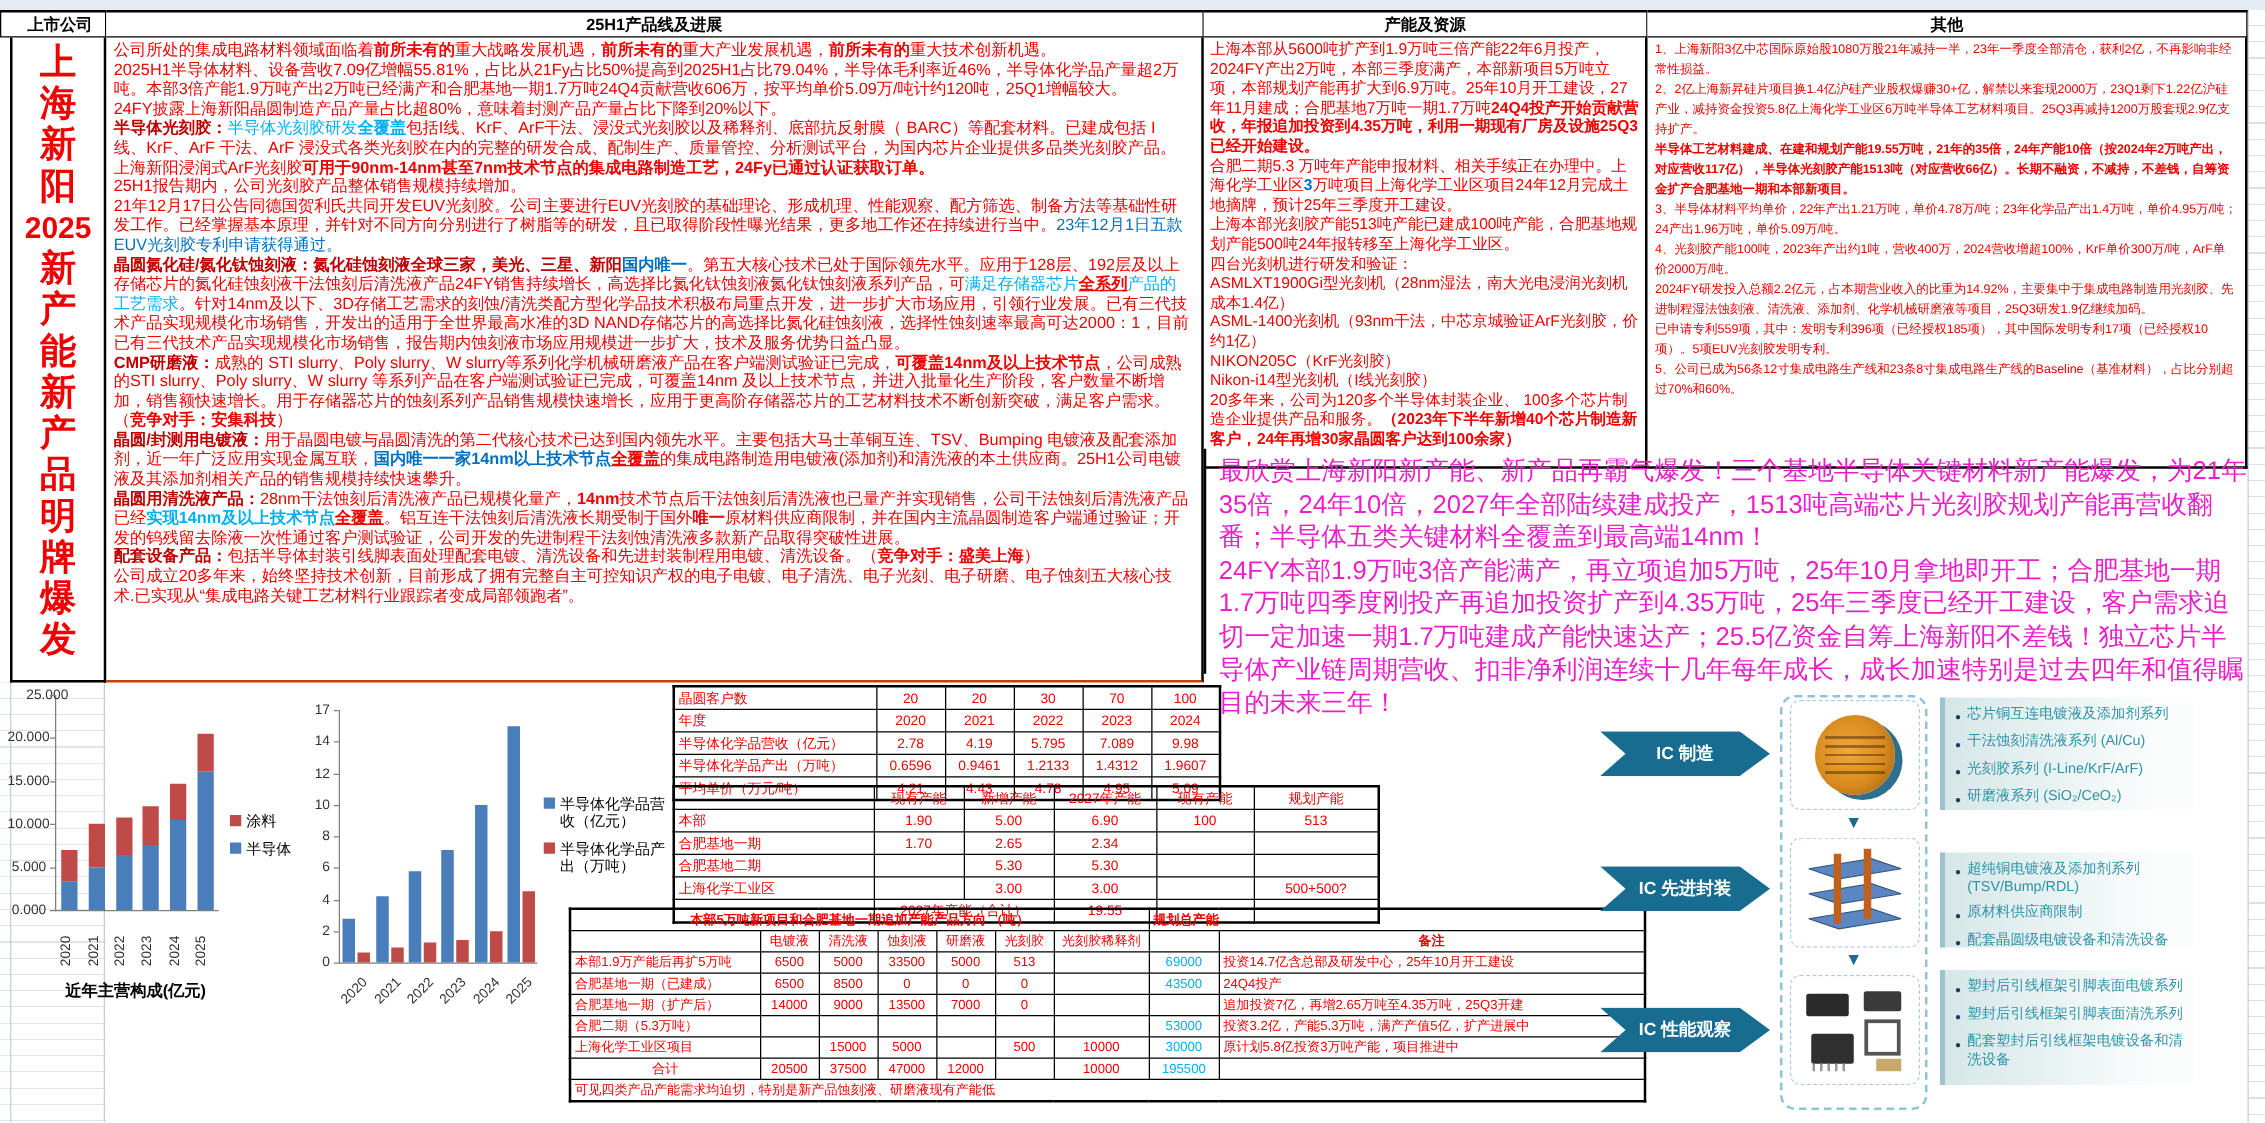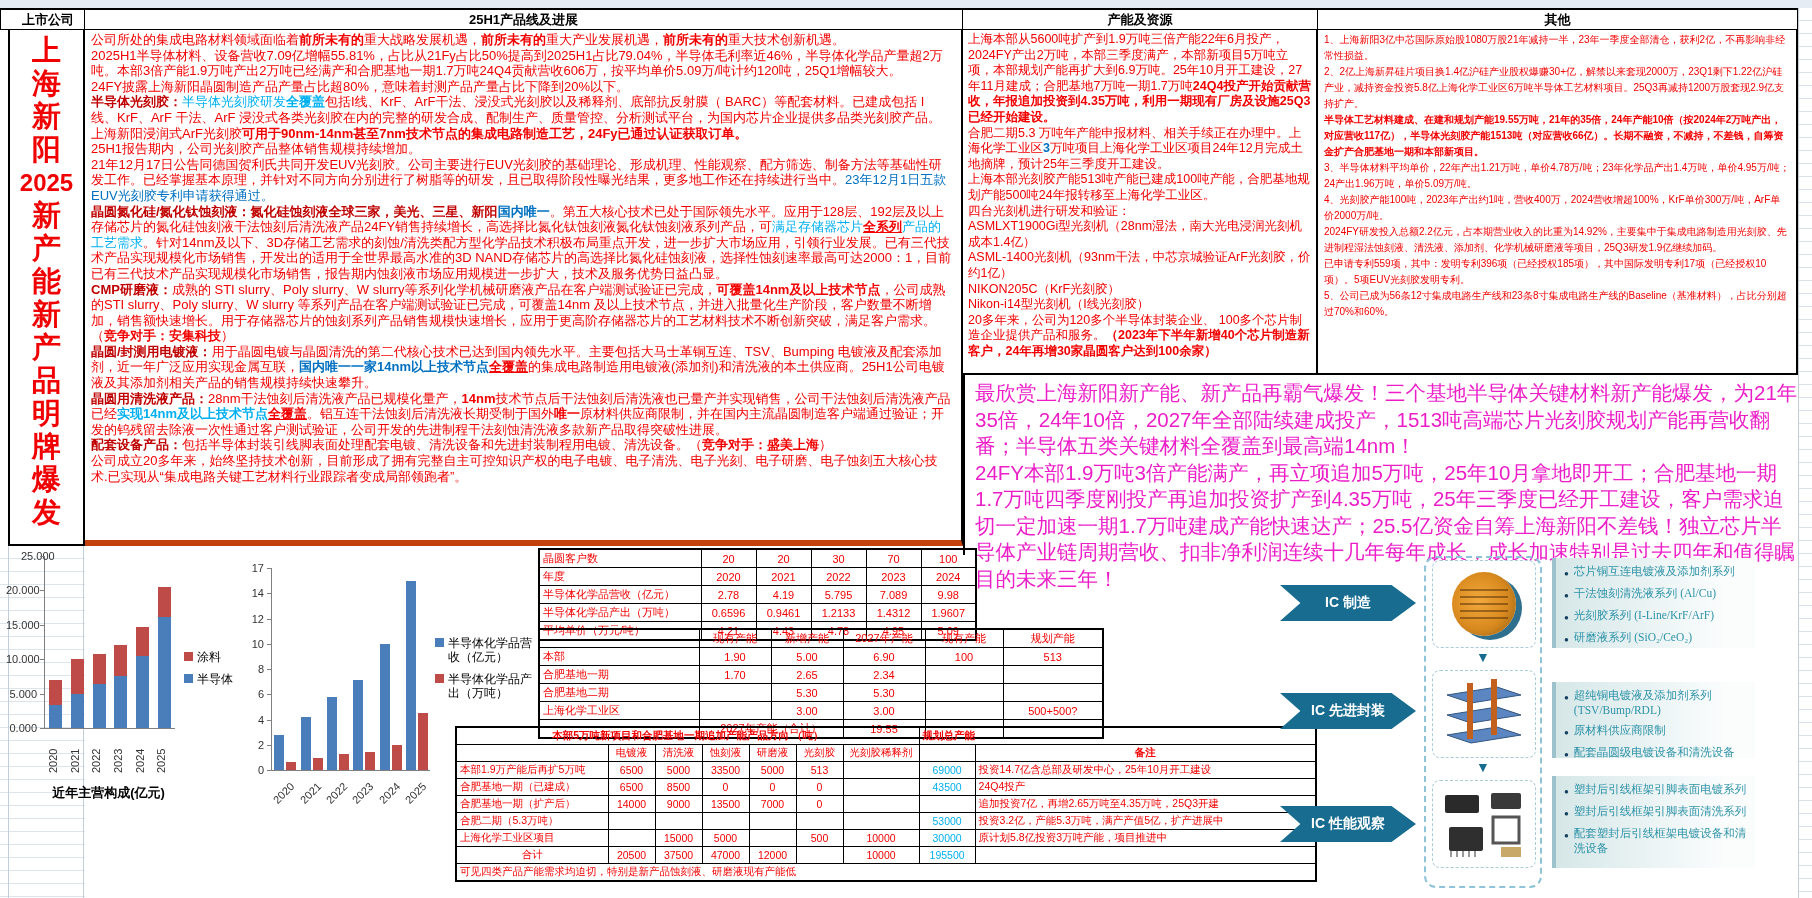--- a/index.html
+++ b/index.html
@@ -16,26 +16,26 @@
   .gutter-bl:after{content:"";position:absolute;left:83px;top:0;bottom:0;border-left:1px solid #C2CEDA;}
   
   .hcell{top:8px;height:22px;box-sizing:border-box;border:1px solid #000;border-top:2px solid #000;
          font-size:13px;font-weight:bold;color:#000;text-align:center;line-height:20px;background:#fff;}
   
   .banner{left:8px;top:30px;width:77px;height:516px;box-sizing:border-box;
           border-left:2px solid #000;border-right:2px solid #000;border-bottom:2px solid #000;
           display:flex;flex-direction:column;align-items:center;justify-content:flex-start;padding-top:4px;}
   .banner div{color:#F00000;font-size:29px;font-weight:bold;line-height:33px;text-align:center;}
   .mainbox{left:85px;top:30px;width:878px;height:516px;box-sizing:border-box;
-           border-right:2px solid #000;border-bottom:6px solid #c2410c;padding:2px 8px 12px 6px;}
+           border-right:2px solid #000;border-bottom:2px solid #c2410c;padding:2px 8px 12px 6px;}
   .capbox{left:963px;top:30px;width:355px;height:345px;box-sizing:border-box;
           border-right:2px solid #000;border-bottom:2px solid #000;padding:2px 5px 0 5px;}
   .othbox{left:1318px;top:30px;width:480px;height:345px;box-sizing:border-box;
           border-right:2px solid #000;border-bottom:2px solid #000;padding:2px 6px 0 6px;}
-  .hibox{left:963px;top:375px;width:845px;height:180px;box-sizing:border-box;
+  .hibox{left:963px;top:359px;width:845px;height:180px;box-sizing:border-box;
          border-left:2px solid #000;padding:5px 8px 0 10px;}
   .para{margin:0;}
   .mainbox .para{font-size:13px;line-height:15.6px;}
   .capbox .para{font-size:12.5px;line-height:15.6px;}
   .othbox .para{font-size:10px;line-height:16px;}
   .hibox .para{font-size:20.5px;line-height:26.5px;color:#EC1EC8;}
   
   .s-r{color:#F20000;}
   .s-rb{color:#F20000;font-weight:bold;}
   .s-dr{color:#C00000;font-weight:bold;}
@@ -75,21 +75,21 @@
         clip-path:polygon(0 0,82% 0,100% 50%,82% 100%,0 100%,15% 50%);}
   .icframe{position:absolute;left:1424px;top:556px;width:118px;height:332px;
            border:2px dashed #8FC3D9;border-radius:12px;box-sizing:border-box;}
   .imgbox{position:absolute;left:1432px;width:102px;height:86px;border:1px dashed #A9CBD8;
           border-radius:8px;background:#fff;display:flex;align-items:center;justify-content:center;}
   .dnarrow{position:absolute;left:1475px;width:16px;text-align:center;color:#176C90;font-size:14px;line-height:14px;}
   .bpanel{position:absolute;left:1552px;width:203px;box-sizing:border-box;
           background:linear-gradient(90deg,#D6E7E8 0%,#FBFDFD 85%);
           border-left:4px solid #9CC3CB;padding:6px 4px 4px 8px;}
   .bpanel ul{margin:0;padding:0;list-style:none;}
-  .bpanel li{font-size:11.5px;line-height:15px;color:#2F93A8;margin-bottom:5px;display:flex;font-family:Liberation Serif, serif;}
+  .bpanel li{font-size:11.5px;line-height:15px;color:#2F93A8;margin-bottom:5px;display:flex;}
   .bpanel li:before{content:"●";color:#123F5E;font-size:8px;margin:2px 5px 0 0;}
   
   .wafer{width:64px;height:64px;border-radius:50%;
          background:radial-gradient(circle at 42% 45%,#F2A93B 0%,#D98A1F 55%,#8C5A12 100%);
          box-shadow:6px 4px 0 0 #2E6F8E;position:relative;}
   .wafer:after{content:"";position:absolute;left:8px;top:12px;width:48px;height:40px;
          background:repeating-linear-gradient(to bottom,transparent 0,transparent 5px,rgba(60,30,0,.45) 5px,rgba(60,30,0,.45) 7px);}
 </style>
 </head>
 <body>

